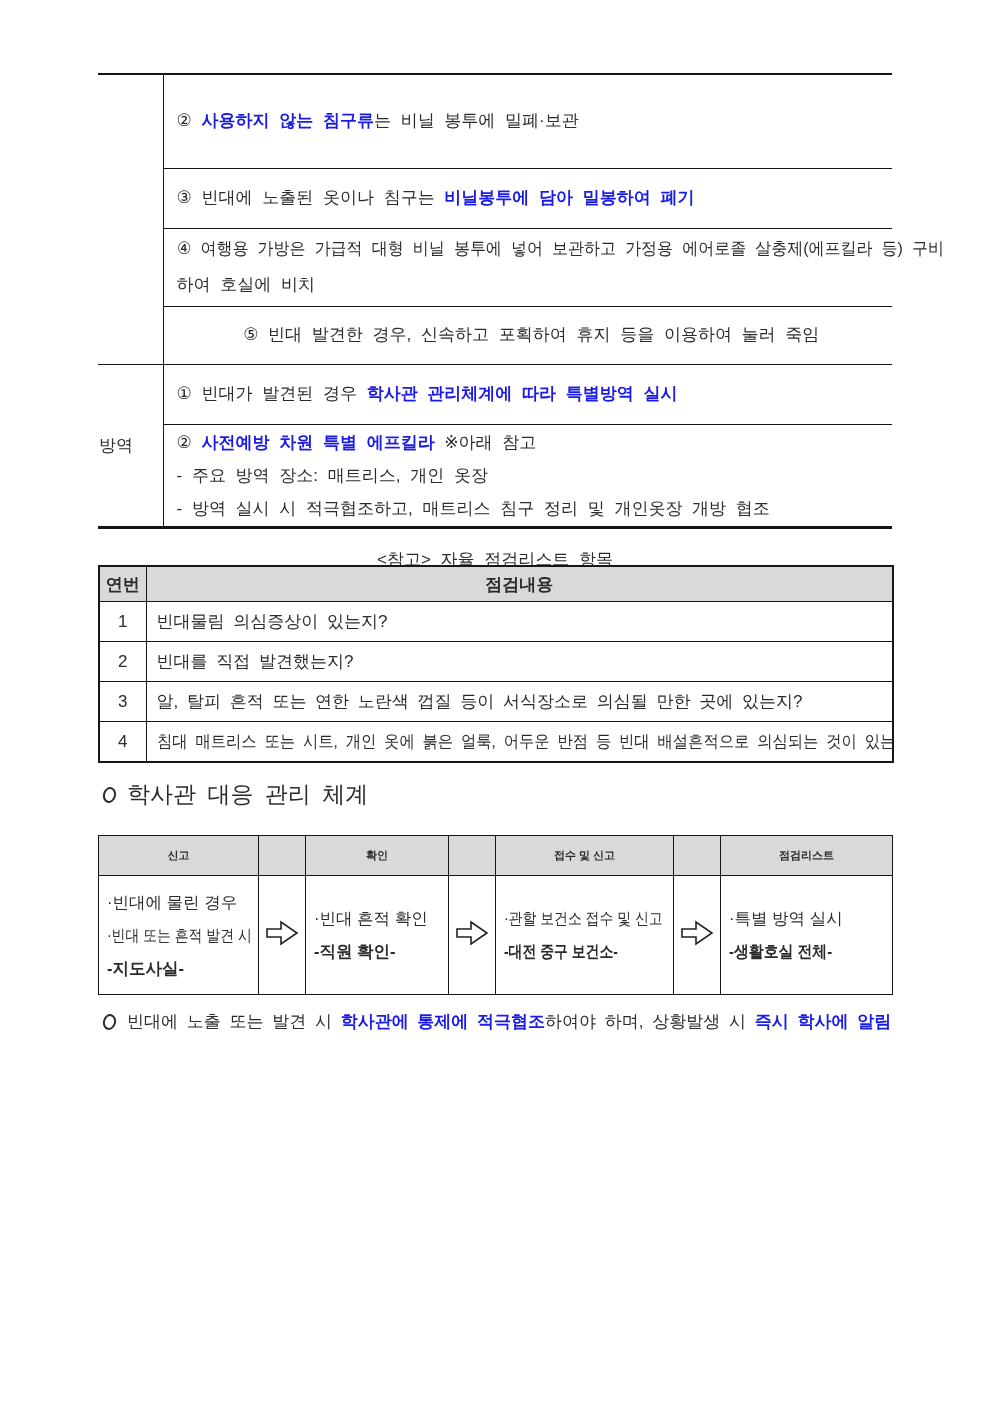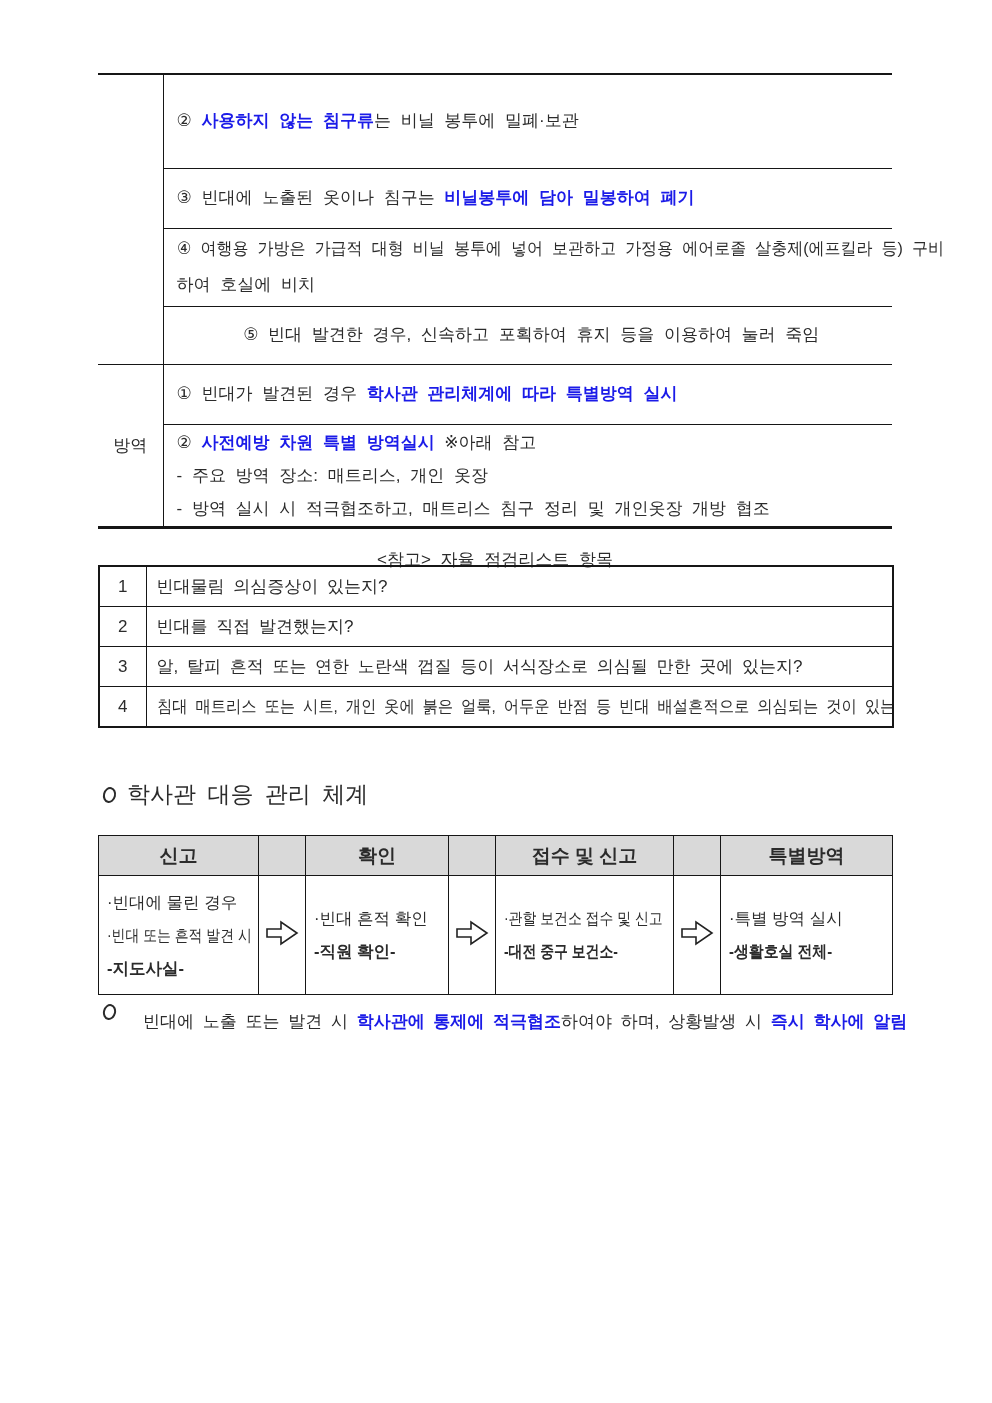--- a/index.html
+++ b/index.html
@@ -6,21 +6,21 @@
   .doc {
     position:relative; width:992px; height:1403px; background:#ffffff;
     font-family:"Liberation Sans","DejaVu Sans",sans-serif;
     color:#2b2b2b; font-size:17px;
   }
   
   table.main { position:absolute; left:98px; top:73px; width:794px;
     border-collapse:collapse; table-layout:fixed;
     border-top:2px solid #161616; border-bottom:3px solid #161616; }
   table.main td { border-bottom:1.5px solid #161616; vertical-align:middle; }
-  table.main td.lbl { border-right:1.5px solid #161616; text-align:center; }
+  table.main td.lbl { border-right:1.5px solid #161616; }
   table.main td.ct { padding-left:13px; padding-right:6px; word-spacing:5px; }
   tr.r94 { height:94px; } tr.r60 { height:60px; } tr.r78 { height:78px; }
   tr.r58 { height:58px;text-align:center; } tr.r100 { height:100px; }
   .line { display:block; line-height:36px; white-space:nowrap; }
   .line2 { line-height:33px; }
   
   .b { font-weight:bold; }
   .blue { color:#1b1be8; font-weight:bold; }
   
   .cx94 { display:inline-block; transform:scaleX(.94); transform-origin:0 50%; white-space:nowrap; }
@@ -38,27 +38,27 @@
   table.check td.cc { padding-left:10px; word-spacing:4px; white-space:nowrap; overflow:hidden; }
   
   .flow-heading { position:absolute; left:103px; top:779px; font-size:23px;
     word-spacing:5px; display:flex; align-items:center; }
   .circle-marker { display:inline-block; width:13px; height:16px;
     border:2.6px solid #2b2b2b; border-radius:50%; margin-right:11px;
     transform:rotate(14deg); box-sizing:border-box; }
   table.flow { position:absolute; left:98px; top:835px; width:794px;
     border-collapse:collapse; table-layout:fixed; }
   table.flow th, table.flow td { border:1.5px solid #161616; }
-  table.flow th { background:#d9d9d9; font-weight:bold; height:37px; text-align:center; font-size:19px; }
+  table.flow th { background:#d9d9d9; font-weight:bold; height:37px; text-align:center; font-size:11px; }
   table.flow td.step { height:118px; vertical-align:middle; padding:0 8px; font-size:16.5px;margin-top:43px; }
   table.flow td.arrowcell { text-align:center; vertical-align:middle; padding:0; }
   .fline { display:block; line-height:33px; white-space:nowrap; }
   
   .notes { position:absolute; left:103px; top:1004px; width:820px; }
-  .note { display:flex; align-items:flex-start; line-height:36px; white-space:nowrap; word-spacing:4px;gap:16px; }
+  .note { display:flex; align-items:center; line-height:36px; white-space:nowrap; word-spacing:4px; }
 </style>
 </head>
 <body>
 
 <div class="doc">
 
   <table class="main">
     <colgroup>
         <col style="width:65px">
         <col style="width:729px">
@@ -87,36 +87,40 @@
         </td>
       </tr>
       <tr class="r60">
         <td class="lbl" rowspan="2">방역</td>
         <td class="ct">
           <span class="line"><span>① 빈대가 발견된 경우 </span><span class="blue">학사관 관리체계에 따라 특별방역 실시</span></span>
         </td>
       </tr>
       <tr class="r100">
         <td class="ct">
-          <span class="line line2"><span>② </span><span class="blue">사전예방 차원 특별 방역실시</span><span> ※아래 참고</span></span>
+          <span class="line line2"><span>② </span><span class="blue">사전예방 차원 특별 에프킬라</span><span> ※아래 참고</span></span>
           <span class="line line2"><span>- 주요 방역 장소: 매트리스, 개인 옷장</span></span>
           <span class="line line2"><span>- 방역 실시 시 적극협조하고, 매트리스 침구 정리 및 개인옷장 개방 협조</span></span>
         </td>
       </tr>
     </tbody>
   </table>
 
   <div class="check-title">&lt;참고&gt; 자율 점검리스트 항목</div>
 
   <table class="check">
     <colgroup>
         <col style="width:47px">
         <col style="width:747px">
       </colgroup>
     <tbody>
+      <tr>
+        <th>연번</th>
+        <th>점검내용</th>
+      </tr>
       <tr>
         <td class="no">1</td>
         <td class="cc">빈대물림 의심증상이 있는지?</td>
       </tr>
       <tr>
         <td class="no">2</td>
         <td class="cc">빈대를 직접 발견했는지?</td>
       </tr>
       <tr>
         <td class="no">3</td>
@@ -147,21 +151,21 @@
       <col style="width:172px">
     </colgroup>
     <tbody>
       <tr>
         <th>신고</th>
         <th></th>
         <th>확인</th>
         <th></th>
         <th>접수 및 신고</th>
         <th></th>
-        <th>특별방역</th>
+        <th>점검리스트</th>
       </tr>
       <tr>
         <td class="step">
           <span class="fline"><span>·빈대에 물린 경우</span></span>
           <span class="fline"><span class="cx84"><span>·빈대 또는 흔적 발견 시</span></span></span>
           <span class="fline"><span class="b">-지도사실-</span></span>
         </td>
         <td class="arrowcell">
           <svg width="34" height="30" viewBox="0 0 34 30">
             <path d="M2 11 H16 V4 L32 15 L16 26 V19 H2 Z" fill="#ffffff" stroke="#222222" stroke-width="1.6"></path>

